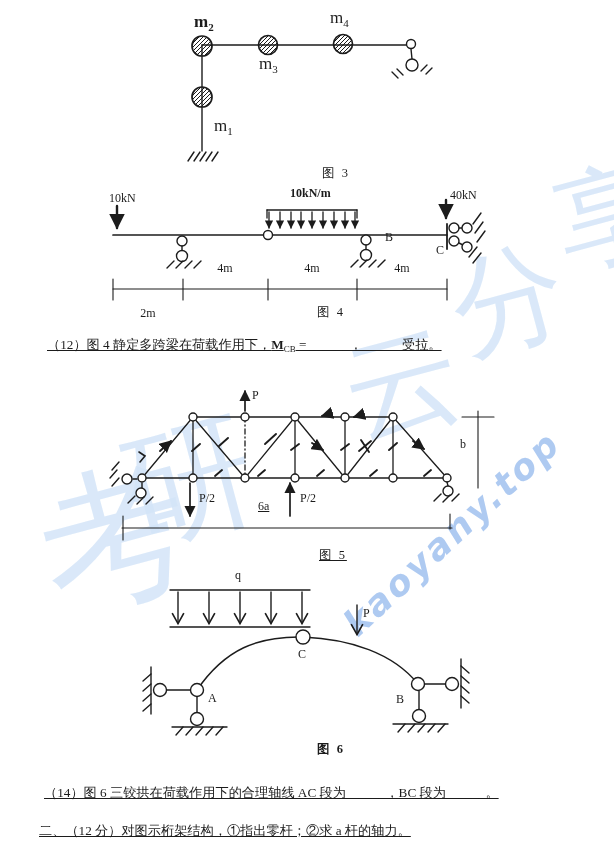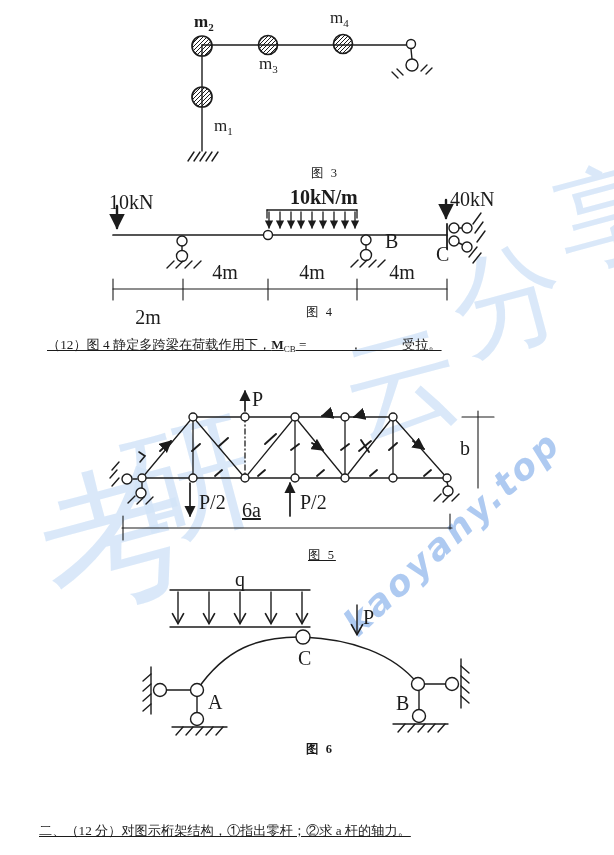--- a/index.html
+++ b/index.html
@@ -1,22 +1,22 @@
 <!DOCTYPE html>
 <html><head>
 <meta charset="utf-8">
 <style>
   html,body{margin:0;padding:0;background:#ffffff;}
   .page{position:relative;width:614px;height:855px;background:#ffffff;overflow:hidden;
         font-family:"Liberation Serif","DejaVu Serif",serif;color:#1c1c1c;}
   .lb{position:absolute;white-space:nowrap;line-height:1;}
-  .flab{font-size:20px;text-align:center;}
+  .flab{font-size:12px;text-align:center;}
   .mlab{font-size:17px;}
   .mlab sub{font-size:11px;}
-  .cap{font-size:12.5px;letter-spacing:2px;}
+  .cap{font-size:12.5px;letter-spacing:2px;margin-left:11px;}
   .qline{position:absolute;font-size:13.2px;white-space:nowrap;text-decoration:underline;}
   .msym{font-weight:bold;}
   .msub{font-size:9px;vertical-align:-3px;}
   .wm{position:absolute;z-index:0;pointer-events:none;}
   .wm-char{position:absolute;color:#d4e5f8;opacity:.85;line-height:1;
            font-family:"DejaVu Serif",serif;}
   .wm-site{position:absolute;left:452px;top:533px;transform:translate(-50%,-50%) rotate(-43deg);
            font-family:"DejaVu Sans","Liberation Sans",sans-serif;font-style:italic;font-weight:bold;
            font-size:36px;letter-spacing:3px;color:rgba(125,170,232,0.62);}
   svg{position:absolute;left:0;top:0;z-index:1;}
@@ -289,28 +289,29 @@
     <span class="lb flab" style="left:436px;top:244px;">C</span>
     <span class="lb flab" style="left:148px;top:262px;transform:translateX(-50%);margin-top:45px;">2m</span>
     <span class="lb flab" style="left:225px;top:262px;transform:translateX(-50%);">4m</span>
     <span class="lb flab" style="left:312px;top:262px;transform:translateX(-50%);">4m</span>
     <span class="lb flab" style="left:402px;top:262px;transform:translateX(-50%);">4m</span>
     <span class="lb cap" style="left:306px;top:306px;text-align:center;">图 4</span>
 
     <span class="lb flab" style="left:252px;top:389px;">P</span>
     <span class="lb flab" style="left:199px;top:492px;">P/2</span>
     <span class="lb flab" style="left:300px;top:492px;">P/2</span>
-    <span class="lb flab" style="left:242px;top:500px;text-decoration:underline;">6a</span>
+    <span class="lb flab" style="left:258px;top:500px;text-decoration:underline;">6a</span>
     <span class="lb flab" style="left:460px;top:438px;">b</span>
     <span class="lb cap" style="left:308px;top:549px;text-decoration:underline;">图 5</span>
 
     <span class="lb flab" style="left:235px;top:569px;">q</span>
     <span class="lb flab" style="left:363px;top:607px;">P</span>
     <span class="lb flab" style="left:298px;top:648px;">C</span>
     <span class="lb flab" style="left:208px;top:692px;">A</span>
     <span class="lb flab" style="left:396px;top:693px;">B</span>
     <span class="lb cap" style="left:306px;top:743px;font-weight:bold;">图 6</span>
 
     <p class="qline" style="left:47px;top:323px;"><span>（12）图 4 静定多跨梁在荷载作用下，</span><span class="msym">M</span><span class="msub">CB</span><span> = ______，______受拉。</span></p>
+    <p class="qline" style="left:44px;top:771px;">（14）图 6 三铰拱在荷载作用下的合理轴线 AC 段为______，BC 段为______。</p>
     <p class="qline" style="left:31px;top:809px;margin-left:8px;">二、（12 分）对图示桁架结构，①指出零杆；②求 a 杆的轴力。</p>
   </div>
 
 </div>
 
 </body></html>

